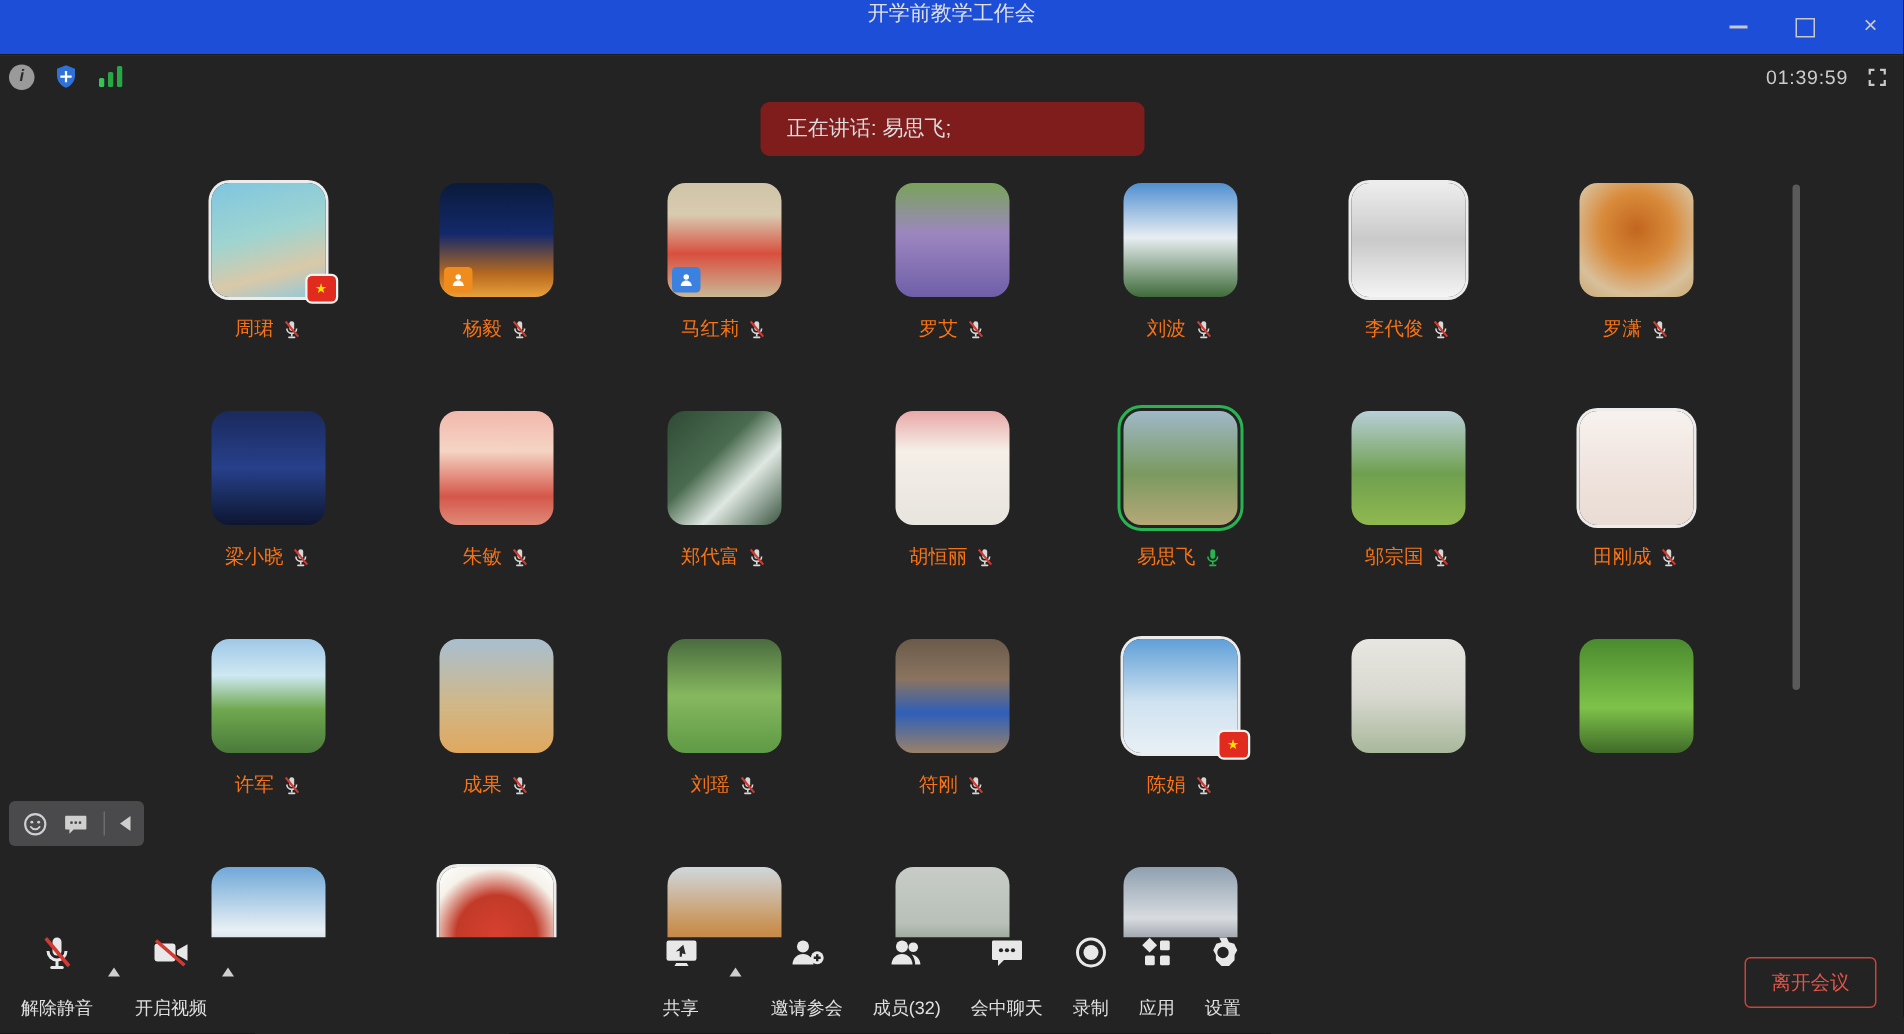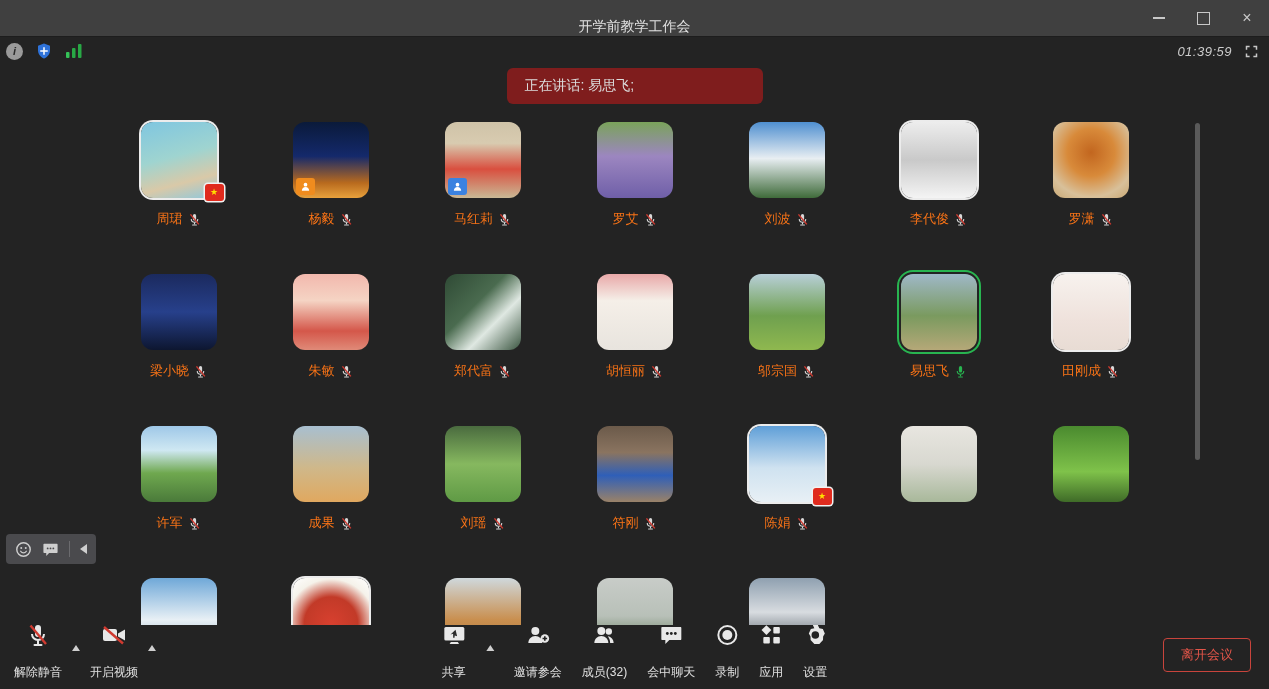--- a/index.html
+++ b/index.html
@@ -1,30 +1,30 @@
 <!DOCTYPE html>
 <html><head>
 <meta charset="utf-8">
 <style>
   html,body{margin:0;padding:0;background:#111;}
   .window{position:relative;width:1269px;height:689px;background:#232323;overflow:hidden;
           font-family:"Liberation Sans","DejaVu Sans",sans-serif;color:#e6e6e6;}
   
-  .titlebar{position:absolute;top:0;left:0;right:0;height:36px;background:#404040;
-            border-bottom:1px solid #1d1d1d;display:flex;align-items:flex-end;justify-content:center;}
+  .titlebar{position:absolute;top:0;left:0;right:0;height:36px;background:#1d4ed8;
+            border-bottom:1px solid #1d1d1d;display:flex;align-items:flex-start;justify-content:center;}
   .title{font-size:14px;color:#e0e0e0;}
   .win-controls{position:absolute;right:0;top:0;height:36px;display:flex;}
   .wc{width:44px;height:36px;display:flex;align-items:center;justify-content:center;color:#c8c8c8;cursor:default;}
   .wc .min-glyph{display:block;width:12px;height:2px;background:#c8c8c8;}
   .wc .max-glyph{display:block;width:11px;height:11px;border:1.5px solid #c8c8c8;}
   .wc.close{font-size:16px;}
   
   .statusbar{position:absolute;top:36px;left:0;right:0;height:30px;display:flex;align-items:center;}
   .status-left{display:flex;align-items:center;gap:12px;padding-left:6px;}
-  .status-right{margin-left:auto;display:flex;align-items:center;gap:12px;padding-right:10px;font-style:italic;}
+  .status-right{margin-left:auto;display:flex;align-items:center;gap:12px;padding-right:10px;}
   .timer{font-size:13px;color:#cccccc;letter-spacing:.5px;}
   .info-circle{width:17px;height:17px;border-radius:50%;background:#9a9a9a;color:#2b2b2b;
                display:flex;align-items:center;justify-content:center;font-size:11px;font-weight:bold;font-style:italic;}
   
   .banner{position:absolute;top:68px;left:50%;transform:translateX(-50%);height:36px;min-width:220px;
           background:#7f1d1d;border-radius:6px;display:flex;align-items:center;padding:0 18px;}
   .banner span{font-size:14px;color:#dcdcdc;}
   
   .grid-wrap{position:absolute;top:112px;left:0;right:0;height:513px;overflow:hidden;}
   .grid{display:grid;grid-template-columns:repeat(7,152px);row-gap:46px;justify-content:center;padding-top:10px;}
@@ -351,55 +351,55 @@
                   <rect x="7.5" y="21" width="9" height="2" rx="1"></rect>
                 </g>
                 <line x1="4.5" y1="2.5" x2="20" y2="21" stroke="#d03a30" stroke-width="2.6"></line>
               </svg>
       </span>
 
     </div>
   </div>
 
   <div class="tile">
-    <div class="avatar" style="background: linear-gradient(rgb(184, 207, 216) 0%, rgb(111, 160, 79) 55%, rgb(143, 184, 79) 100%);">
-      
-    </div>
-    <div class="name-row">
-      <span class="pname">邬宗国</span>
-      <span class="mic mic-muted">
-        <svg width="13" height="13" viewBox="0 0 24 24">
-                <g fill="#d8d8d8">
-                  <rect x="9" y="2" width="6" height="12" rx="3"></rect>
-                  <path d="M5 11a7 7 0 0 0 14 0h-2a5 5 0 0 1-10 0z"></path>
-                  <rect x="11" y="17.5" width="2" height="3.5"></rect>
-                  <rect x="7.5" y="21" width="9" height="2" rx="1"></rect>
-                </g>
-                <line x1="4.5" y1="2.5" x2="20" y2="21" stroke="#d03a30" stroke-width="2.6"></line>
-              </svg>
-      </span>
-
-    </div>
-  </div>
-
-  <div class="tile">
     <div class="avatar active" style="background: linear-gradient(rgb(159, 184, 200) 0%, rgb(122, 154, 95) 55%, rgb(181, 168, 120) 100%);">
       
     </div>
     <div class="name-row">
       <span class="pname">易思飞</span>
 
       <span class="mic mic-speaking">
         <svg width="13" height="13" viewBox="0 0 24 24" fill="#28b450">
                 <rect x="9" y="2" width="6" height="12" rx="3"></rect>
                 <path d="M5 11a7 7 0 0 0 14 0h-2a5 5 0 0 1-10 0z"></path>
                 <rect x="11" y="17.5" width="2" height="3.5"></rect>
                 <rect x="7.5" y="21" width="9" height="2" rx="1"></rect>
               </svg>
       </span>
+    </div>
+  </div>
+
+  <div class="tile">
+    <div class="avatar" style="background: linear-gradient(rgb(184, 207, 216) 0%, rgb(111, 160, 79) 55%, rgb(143, 184, 79) 100%);">
+      
+    </div>
+    <div class="name-row">
+      <span class="pname">邬宗国</span>
+      <span class="mic mic-muted">
+        <svg width="13" height="13" viewBox="0 0 24 24">
+                <g fill="#d8d8d8">
+                  <rect x="9" y="2" width="6" height="12" rx="3"></rect>
+                  <path d="M5 11a7 7 0 0 0 14 0h-2a5 5 0 0 1-10 0z"></path>
+                  <rect x="11" y="17.5" width="2" height="3.5"></rect>
+                  <rect x="7.5" y="21" width="9" height="2" rx="1"></rect>
+                </g>
+                <line x1="4.5" y1="2.5" x2="20" y2="21" stroke="#d03a30" stroke-width="2.6"></line>
+              </svg>
+      </span>
+
     </div>
   </div>
 
   <div class="tile">
     <div class="avatar framed" style="background: linear-gradient(rgb(247, 242, 238) 0%, rgb(239, 226, 220) 60%, rgb(232, 220, 212) 100%);">
       
     </div>
     <div class="name-row">
       <span class="pname">田刚成</span>
       <span class="mic mic-muted">

